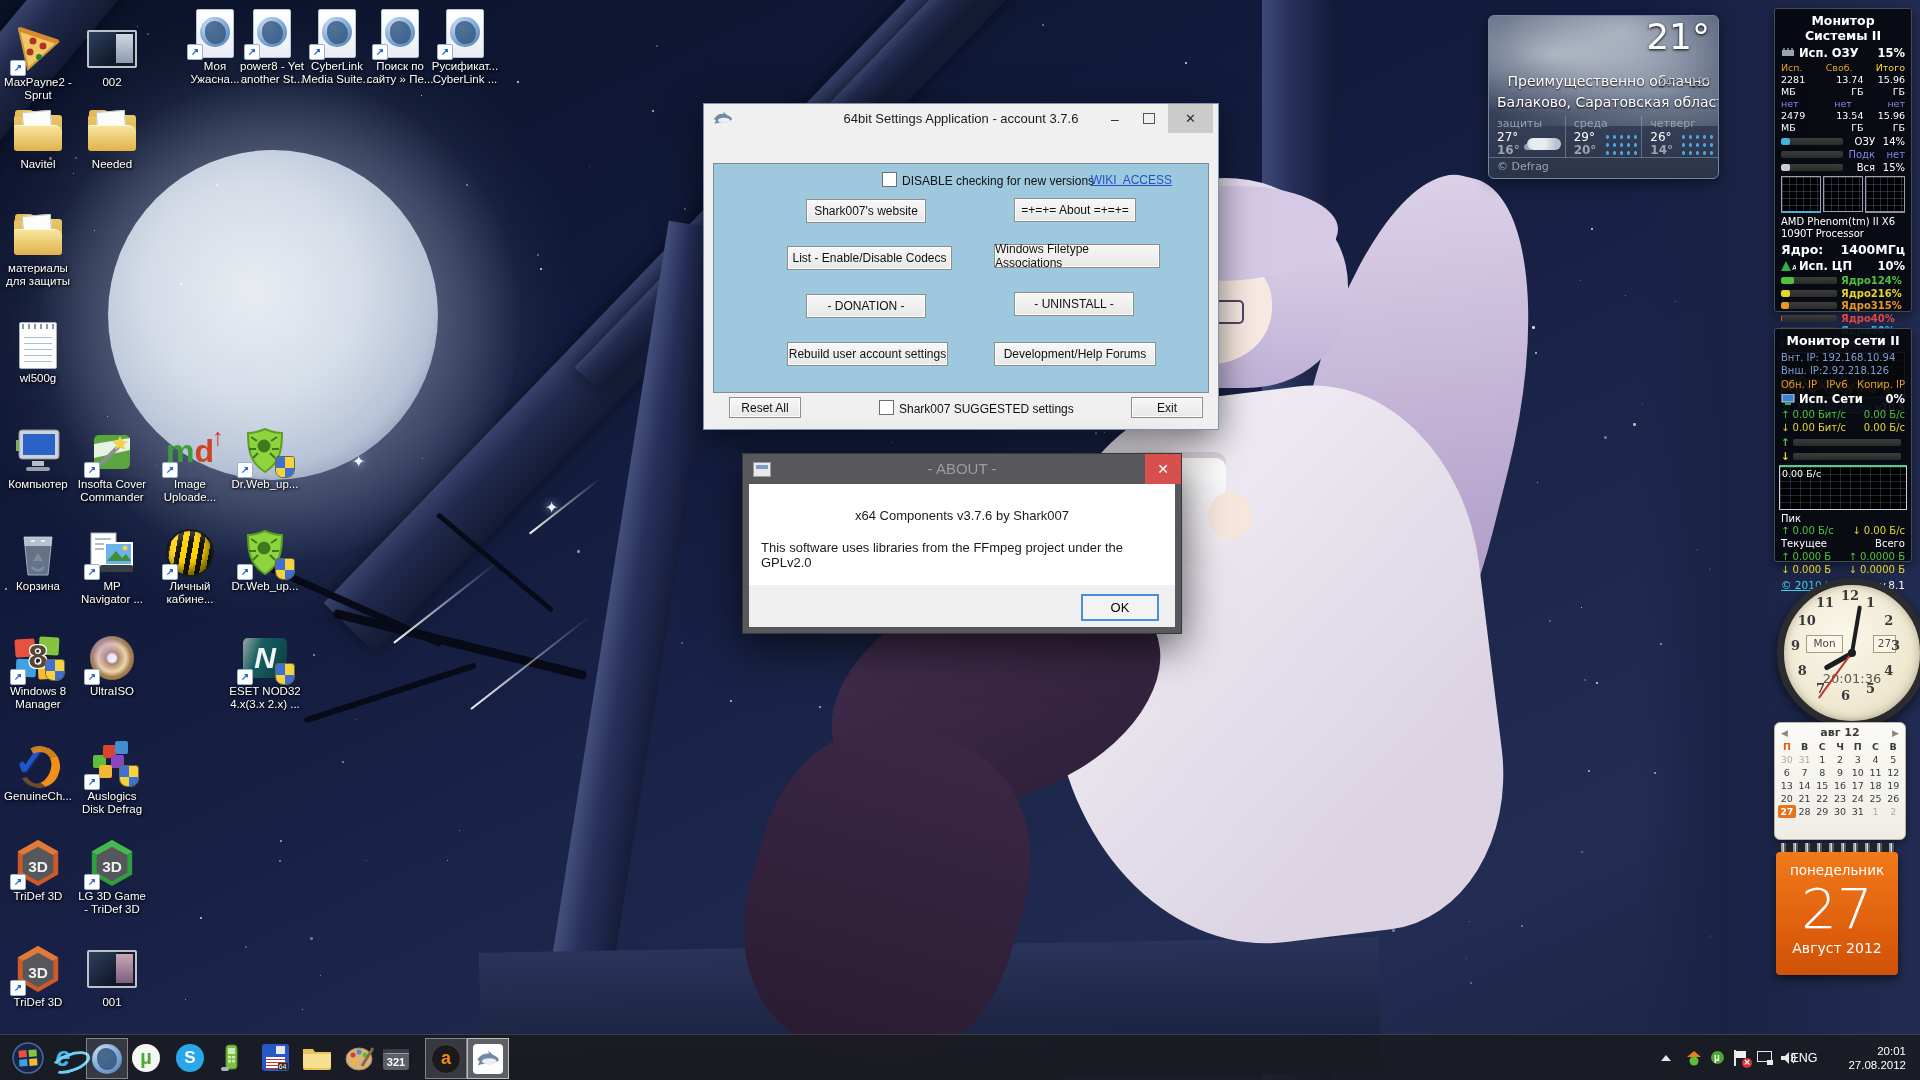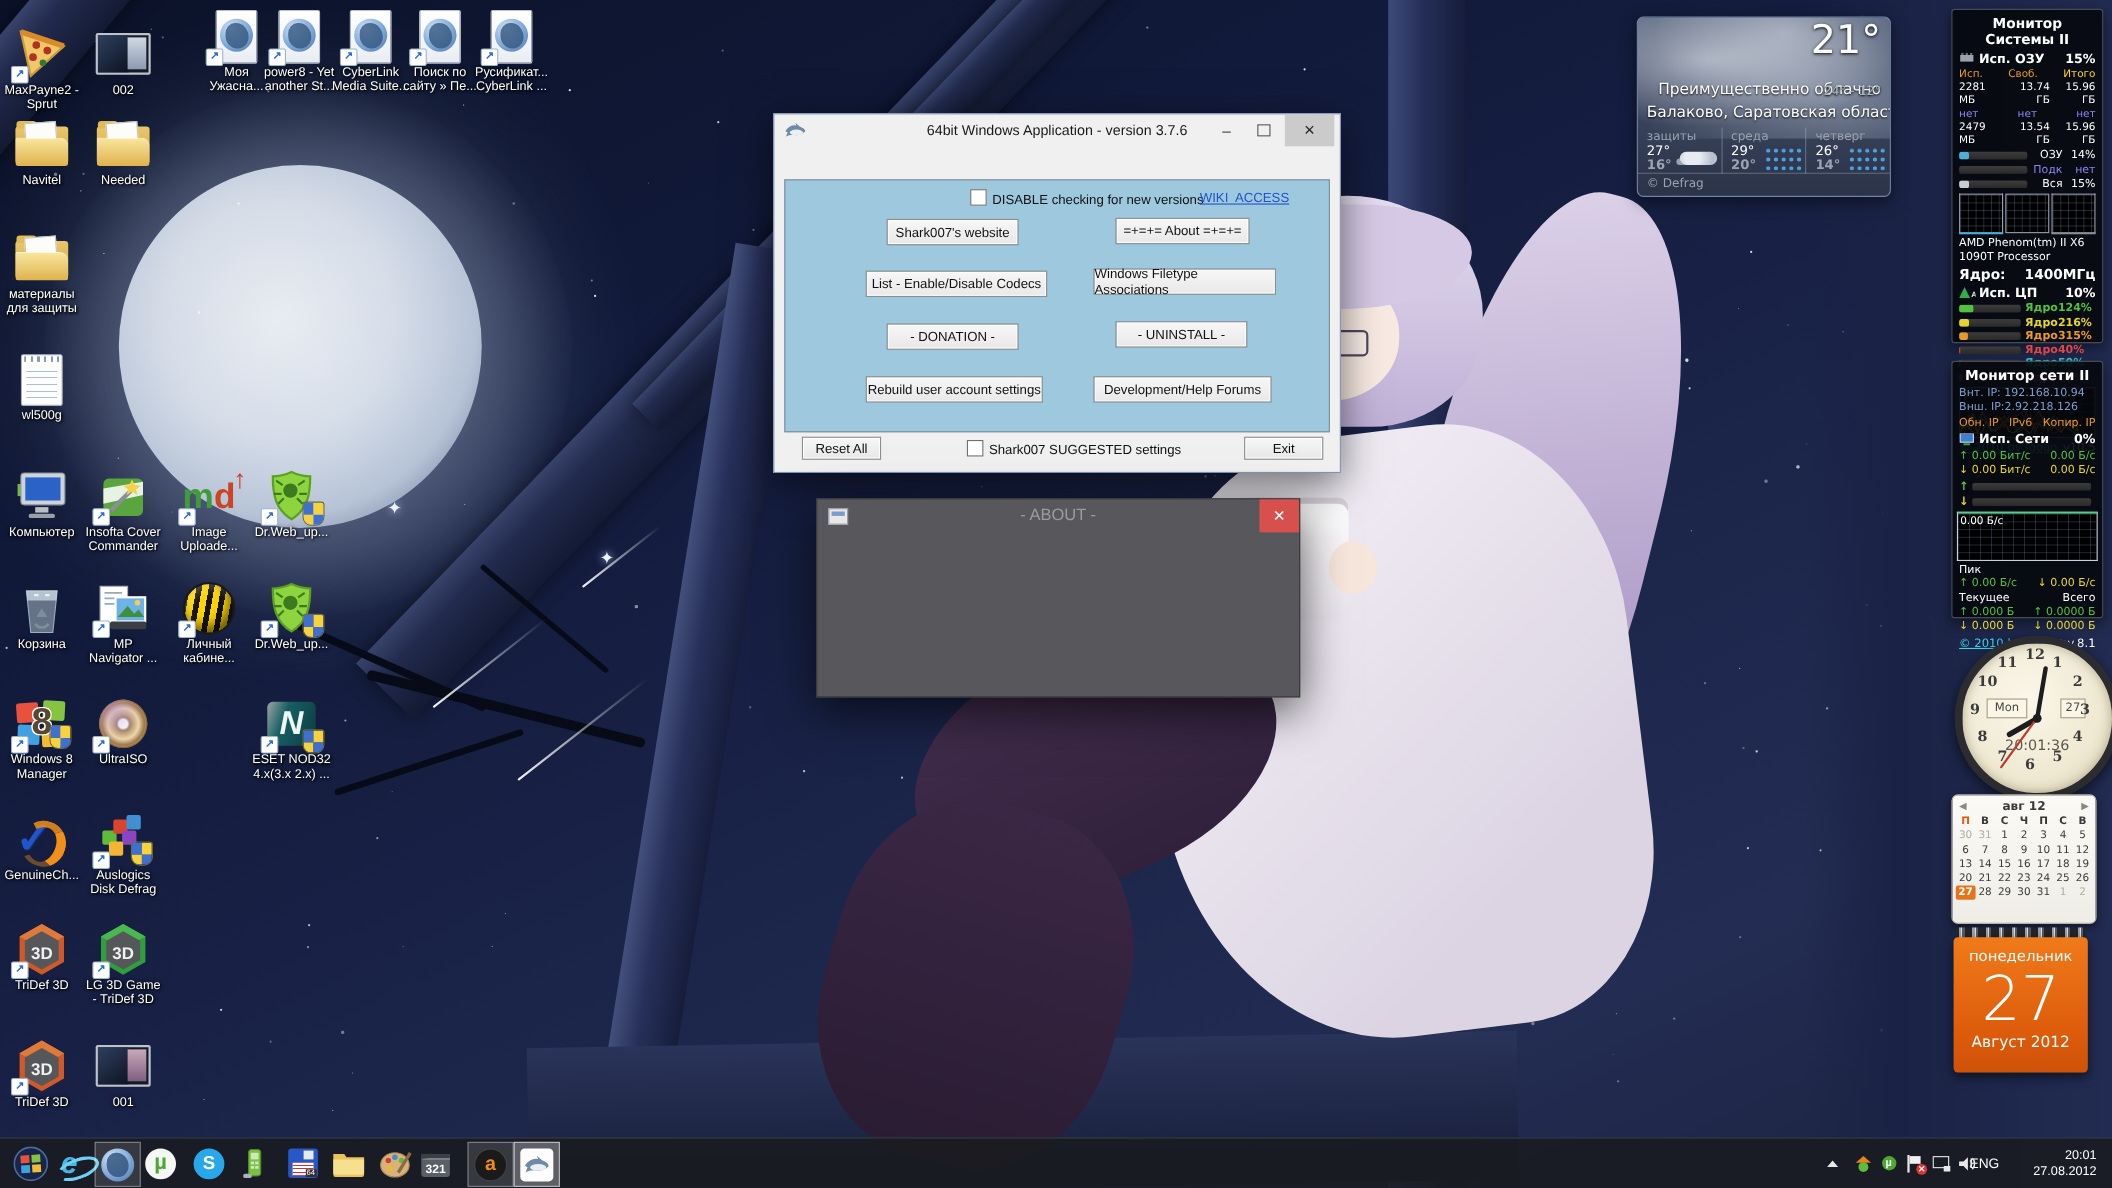--- a/index.html
+++ b/index.html
@@ -1133,21 +1133,21 @@
   </div>
 
   <div id="setwin">
     <div class="tbar">
       <div class="ticon">
         <svg width="20" height="15" viewBox="0 0 20 15">
             <path d="M1 8 Q5 2 11 3 L10 0.5 L14 4 Q19 6 19 8.5 Q14 13 8 11.5 Q4 11.5 1.5 13 L3 9.5 Z" fill="#6f8aa6"></path>
             <ellipse cx="11" cy="9.4" rx="6" ry="2.6" fill="#e9eff5"></ellipse>
           </svg>
       </div>
-      <div class="ttitle">64bit Windows Application - version 3.7.6</div>
+      <div class="ttitle">64bit Settings Application - account 3.7.6</div>
       <div class="winctl" id="btn-min">–</div>
       <div class="winctl" id="btn-max">
           <i></i>
         </div>
       <div class="winctl" id="btn-close">✕</div>
     </div>
     <div id="bluepane">
       <div id="chkrow">
         <span class="chk"></span><span>DISABLE checking for new versions</span>
       </div>
@@ -1174,20 +1174,27 @@
     </div>
   </div>
 
   <div id="about">
     <div class="atbar">
       <div class="aicon">
           <i></i>
         </div>
       <div class="atitle">- ABOUT -</div>
       <div class="aclose">✕</div>
+    </div>
+    <div class="inner">
+      <div class="l1">x64 Components v3.7.6 by Shark007</div>
+      <div class="l2">This software uses libraries from the FFmpeg project under the GPLv2.0</div>
+      <div class="strip">
+        <div class="okbtn">OK</div>
+      </div>
     </div>
   </div>
 
   <div id="taskbar">
     <div id="tbicons">
         <div class="tbslot" style="left: 8px;">
           <svg width="32" height="32" viewBox="0 0 32 32">
             <circle cx="16" cy="16" r="15" fill="#16264a" stroke="#4a6a9a" stroke-width="1.5"></circle>
             <g transform="rotate(-4 16 16)">
               <rect x="7" y="8" width="8" height="7" fill="#e8513d"></rect>

